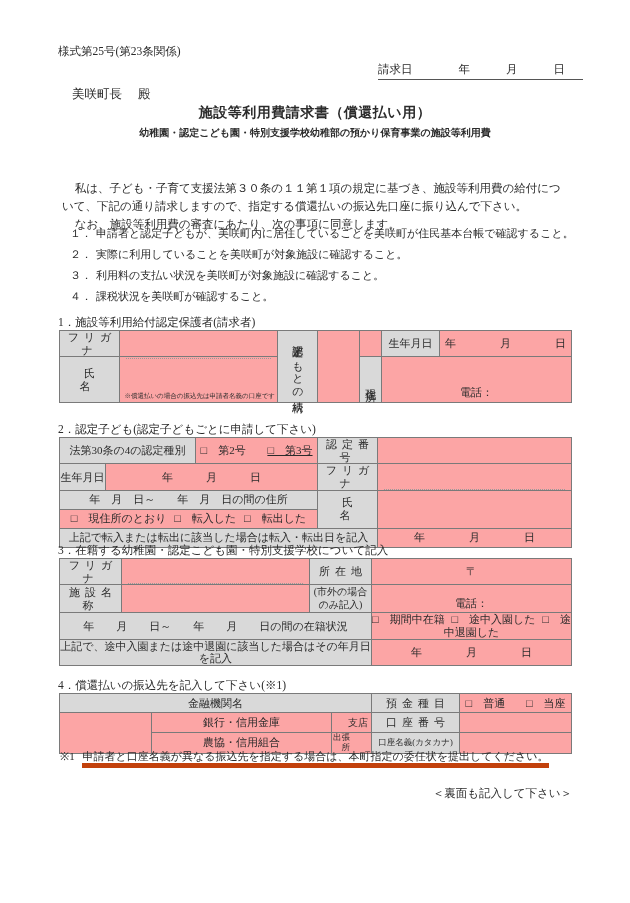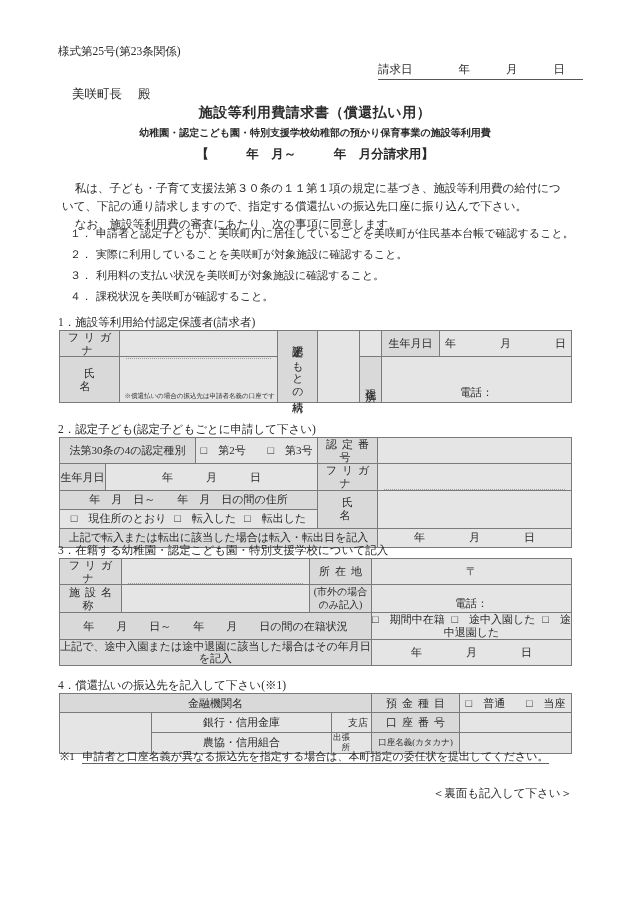--- a/index.html
+++ b/index.html
@@ -127,21 +127,21 @@
   table.form td {
     border: 1px solid #7a7a7a;
     padding: 0;
     vertical-align: middle;
     text-align: center;
     line-height: 1.15;
   }
   td.sh {           
     background: #d9d9d9;
   }
-  td.wh { background: #e5e5e5; }
+  td.wh { background: #fca5a5; }
   .spread {
     display: block;
     letter-spacing: 0.45em;
     text-indent: 0.45em;
   }
   .spread2 {
     display: block;
     letter-spacing: 0.8em;
     text-indent: 0.8em;
   }
@@ -188,21 +188,21 @@
 
   
   .footnote {
     position: absolute;
     left: 60px;
     top: 748px;
     font-size: 11px;
     white-space: nowrap;
   }
   .footnote .un {
-    border-bottom: 1px solid #c2410c;
+    border-bottom: 5px solid #c2410c;
     padding-bottom: 1px;
   }
   .backside {
     position: absolute;
     left: 0;
     top: 786px;
     width: 630px;
     padding-right: 58px;
     box-sizing: border-box;
     text-align: right;
@@ -222,21 +222,20 @@
     <span class="cd-m">月</span>
     <span class="cd-d">日</span>
   </div>
 
   <div class="addressee">
     <span>美咲町長</span><span class="dono">殿</span>
   </div>
 
   <div class="doc-title">施設等利用費請求書（償還払い用）</div>
   <div class="doc-subtitle">幼稚園・認定こども園・特別支援学校幼稚部の預かり保育事業の施設等利用費</div>
-  <div class="doc-period">【　　　年　月～　　　年　月分請求用】</div>
 
   <div class="intro">
     <p class="ind">私は、子ども・子育て支援法第３０条の１１第１項の規定に基づき、施設等利用費の給付につ</p>
     <p>いて、下記の通り請求しますので、指定する償還払いの振込先口座に振り込んで下さい。</p>
     <p class="ind">なお、施設等利用費の審査にあたり、次の事項に同意します。</p>
   </div>
 
   <div class="agree-list">
     <div class="ai"><span class="num">１．</span><span>申請者と認定子どもが、美咲町内に居住していることを美咲町が住民基本台帳で確認すること。</span></div>
     <div class="ai"><span class="num">２．</span><span>実際に利用していることを美咲町が対象施設に確認すること。</span></div>
@@ -292,21 +291,21 @@
         <col style="width:54px">
       <col style="width:60px">
         <col style="width:62px">
         <col style="width:132px">
     </colgroup>
     <tbody>
         <tr style="height:19px;">
       <td class="sh" colspan="2"><span>法第30条の4の認定種別</span></td>
       <td class="wh" colspan="2">
         <span class="chk">□　第2号</span>
-        <span class="chk" style="margin-left:19px;">□　第3号</span>
+        <span class="chk" style="margin-left:19px;text-decoration:underline;">□　第3号</span>
       </td>
       <td class="sh">
             <span class="spread">認定番号</span>
           </td>
       <td class="wh" colspan="2"></td>
     </tr>
     <tr style="height:19px;">
       <td class="sh"><span>生年月日</span></td>
       <td class="wh ymd" colspan="3">年　　　月　　　日</td>
       <td class="sh">

